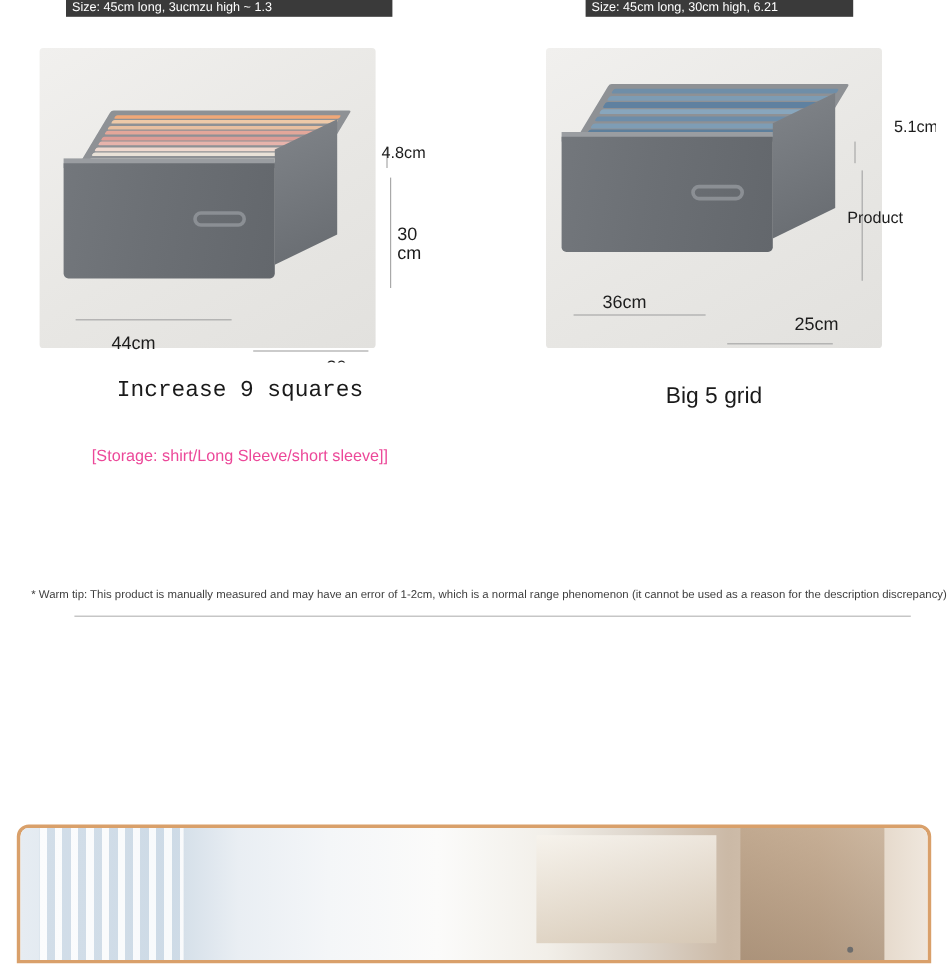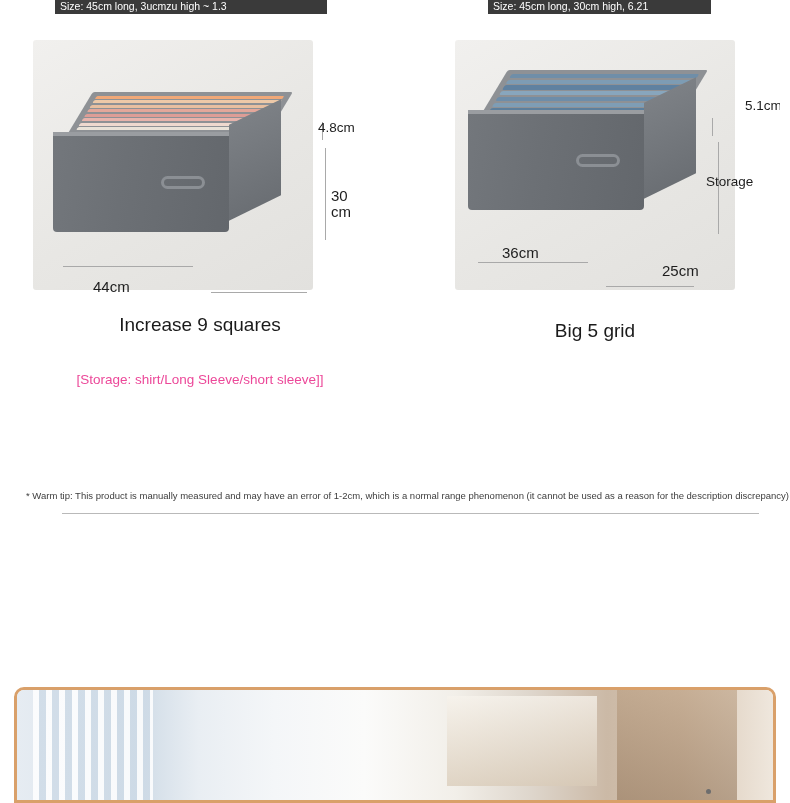--- a/index.html
+++ b/index.html
@@ -293,21 +293,21 @@
       <div class="line v" style="left:310px; top:118px; height:92px;"></div>
       <div class="dim" style="left:316px; top:158px; width:34px; white-space:normal; line-height:16px;">30 cm</div>
 
       <div class="line h" style="left:48px; top:236px; width:130px;"></div>
       <div class="dim" style="left:78px; top:248px;">44cm</div>
 
       <div class="line h" style="left:196px; top:262px; width:96px;"></div>
       <div class="dim" style="left:257px; top:268px;">30cm</div>
     </div>
 
-    <div class="title" style="top:284px;">Increase 9 squares</div>
+    <div class="title" style="top:284px;font-family:Liberation Mono, monospace;">Increase 9 squares</div>
     <div class="subtitle" style="top:342px;">[Storage: shirt/Long Sleeve/short sleeve]]</div>
   </div>
 
   <div class="panel right">
 
     <div class="photo">
       <div class="backdrop r"></div>
 
       <div class="box r" style="left:58px; top:40px;">
         <div class="box-top"></div>
@@ -323,21 +323,21 @@
         <div class="box-side"></div>
         <div class="box-rim"></div>
         <div class="box-front"></div>
         <div class="handle"></div>
       </div>
 
       <div class="line v" style="left:302px; top:88px; height:18px;"></div>
       <div class="dim small" style="left:288px; top:68px;margin-left:47px;">5.1cm</div>
 
       <div class="line v" style="left:308px; top:112px; height:92px;"></div>
-      <div class="dim small" style="left:296px; top:144px;">Storage</div>
+      <div class="dim small" style="left:296px; top:144px;">Product</div>
 
       <div class="line h" style="left:68px; top:232px; width:110px;"></div>
       <div class="dim" style="left:92px; top:214px;">36cm</div>
 
       <div class="line h" style="left:196px; top:256px; width:88px;"></div>
       <div class="dim" style="left:252px; top:232px;">25cm</div>
     </div>
 
     <div class="title" style="top:290px;">Big 5 grid</div>
   </div>

